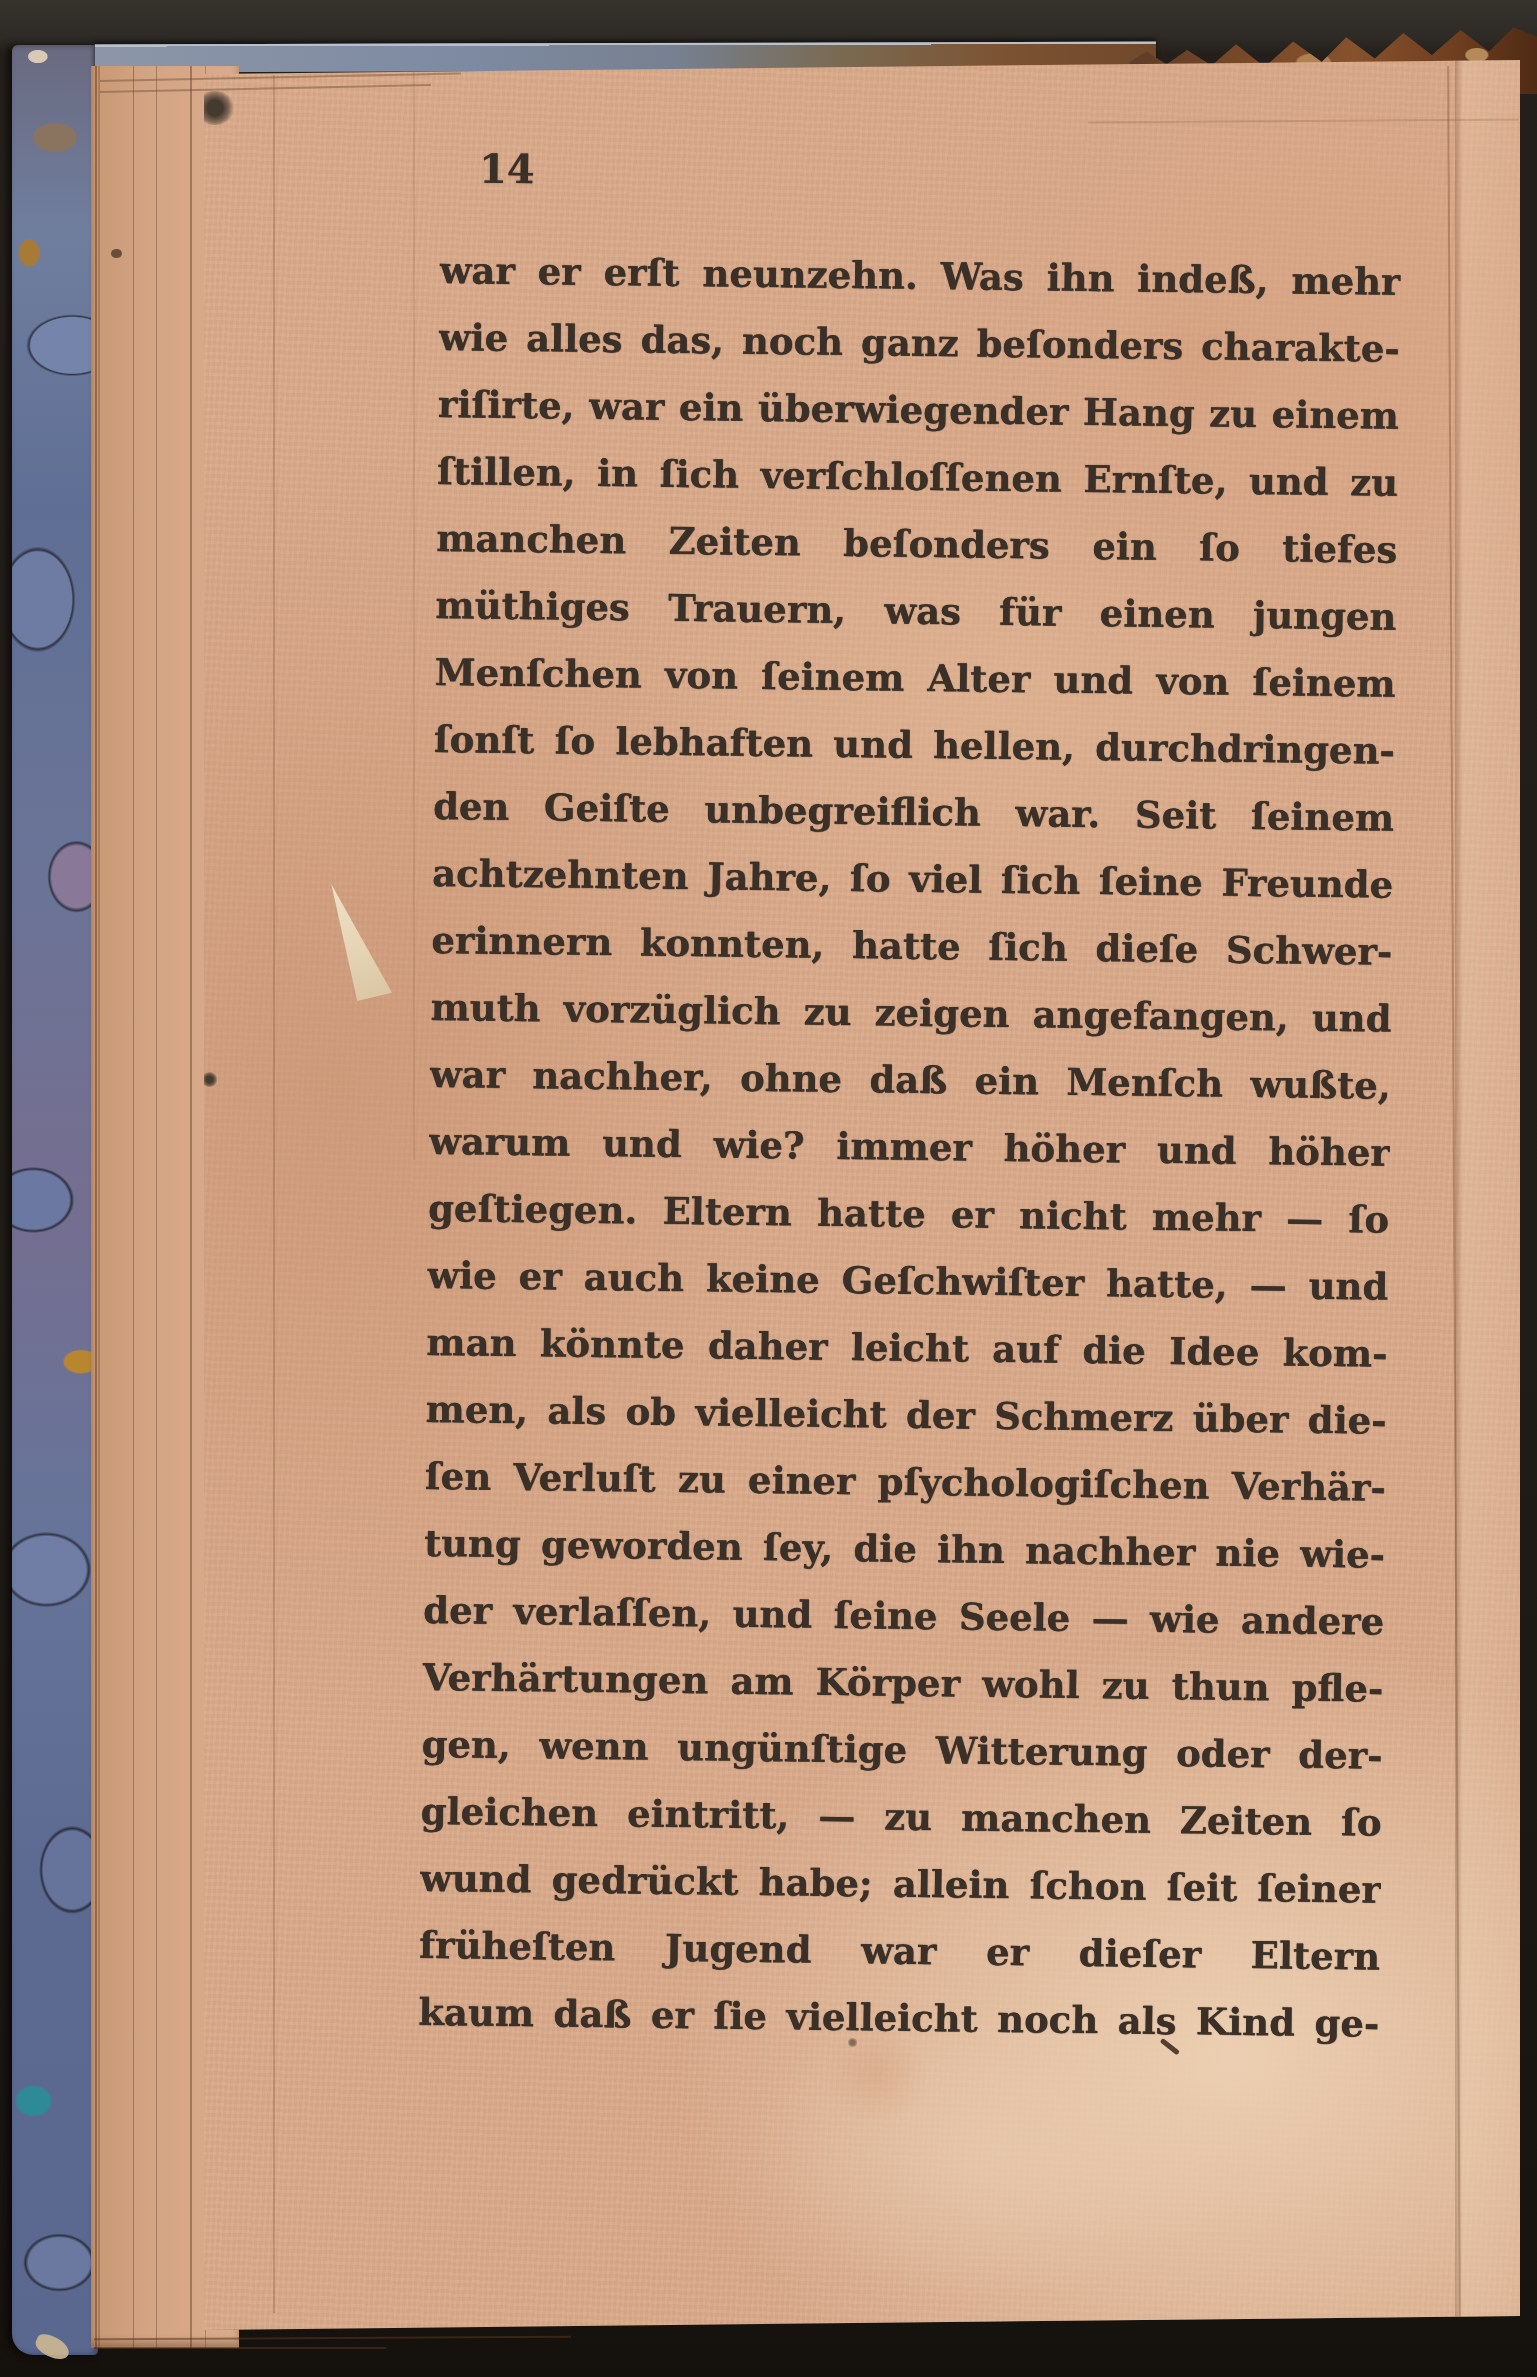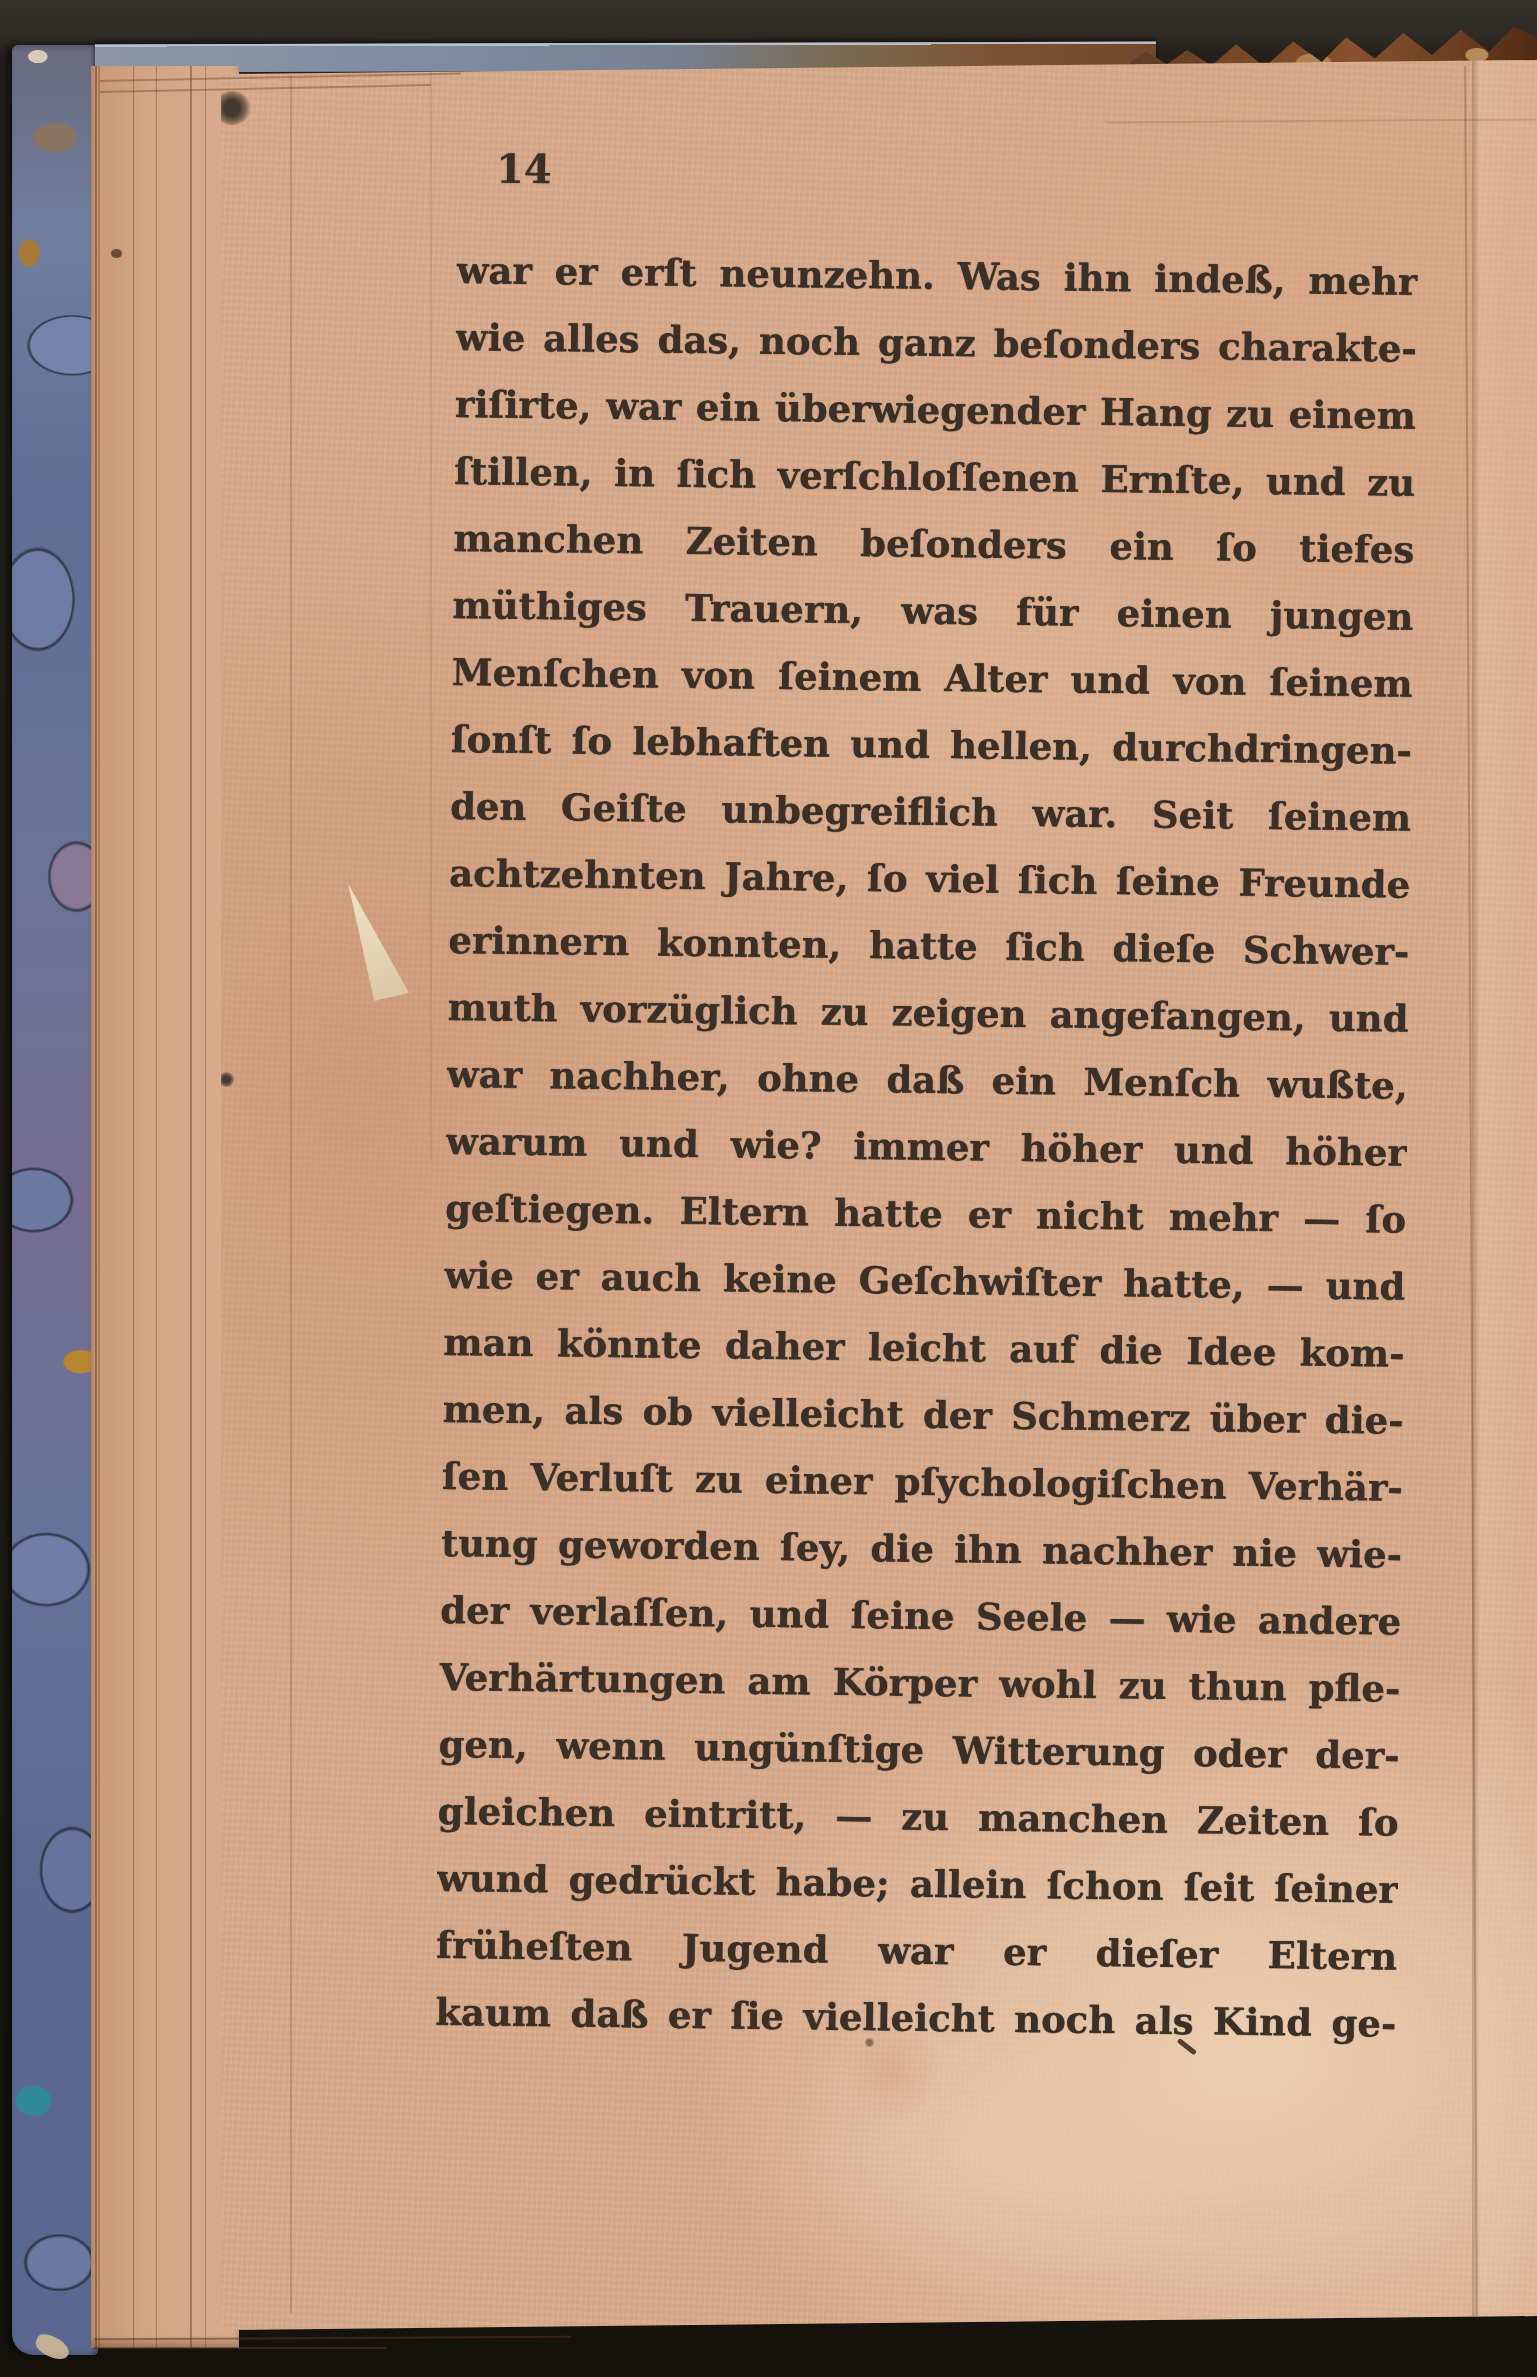--- a/index.html
+++ b/index.html
@@ -43,21 +43,21 @@
       linear-gradient(90deg, transparent 3.8px, rgba(110,70,45,.55) 3.8px 6.2px, transparent 6.2px 7px, rgba(110,70,45,.35) 7px 8.5px, transparent 8.5px 42px, rgba(110,70,45,.5) 42px 43px, transparent 43px 65px, rgba(110,70,45,.45) 65px 66px, transparent 66px 99px, rgba(110,70,45,.5) 99px 101px, transparent 101px 114px, rgba(110,70,45,.4) 114px 115px, transparent 115px),
       linear-gradient(90deg,#c89874,#d4a585 40%,#d9ab8c);
     box-shadow:inset 0 -6.2px 7.7px rgba(70,40,20,.35);}
   .leaf-topline{position:absolute;height:1.5px;background:rgba(115,75,48,.45);transform:rotate(-1.2deg);transform-origin:left center;}
   #leaf-topline-a{left:100px;top:80px;width:361px;}
   #leaf-topline-b{left:100px;top:91px;width:331px;}
   #stack-bottom-a{position:absolute;left:94px;top:2337px;width:477px;height:2.3px;background:rgba(90,55,30,.55);transform:rotate(-0.3deg);}
   #stack-bottom-b{position:absolute;left:94px;top:2347px;width:292px;height:2.3px;background:rgba(80,48,26,.6);}
   #torn-speck{position:absolute;left:35px;top:2337px;width:35px;height:20px;background:#cdb894;border-radius:40% 60% 50% 50%;transform:rotate(24deg);opacity:.9;}
   
-  #page{position:absolute;left:221px;top:60px;width:1316px;height:2270px;
+  #page{position:absolute;left:204px;top:60px;width:1316px;height:2270px;
     clip-path:polygon(0 14px,100% 0,100% 2256px,0 2270px);
     background:
       radial-gradient(923px 692px at 78% 88%, #eccfb2 0%, rgba(236,207,178,0) 60%),
       radial-gradient(692px 538px at 85% 12%, rgba(214,162,128,.55), transparent 65%),
       radial-gradient(769px 1076px at 10% 45%, rgba(196,140,106,.5), transparent 60%),
       radial-gradient(538px 384px at 60% 28%, rgba(226,184,150,.5), transparent 65%),
       radial-gradient(384px 231px at 60% 92%, rgba(235,210,185,.5), transparent 65%),
       repeating-linear-gradient(93deg, rgba(255,245,230,.03) 0 2.3px, rgba(120,70,40,.03) 2.3px 5.4px),
       repeating-linear-gradient(2deg, rgba(255,240,220,.025) 0 3.1px, rgba(110,60,35,.03) 3.1px 7px),
       #d9ab8c;

